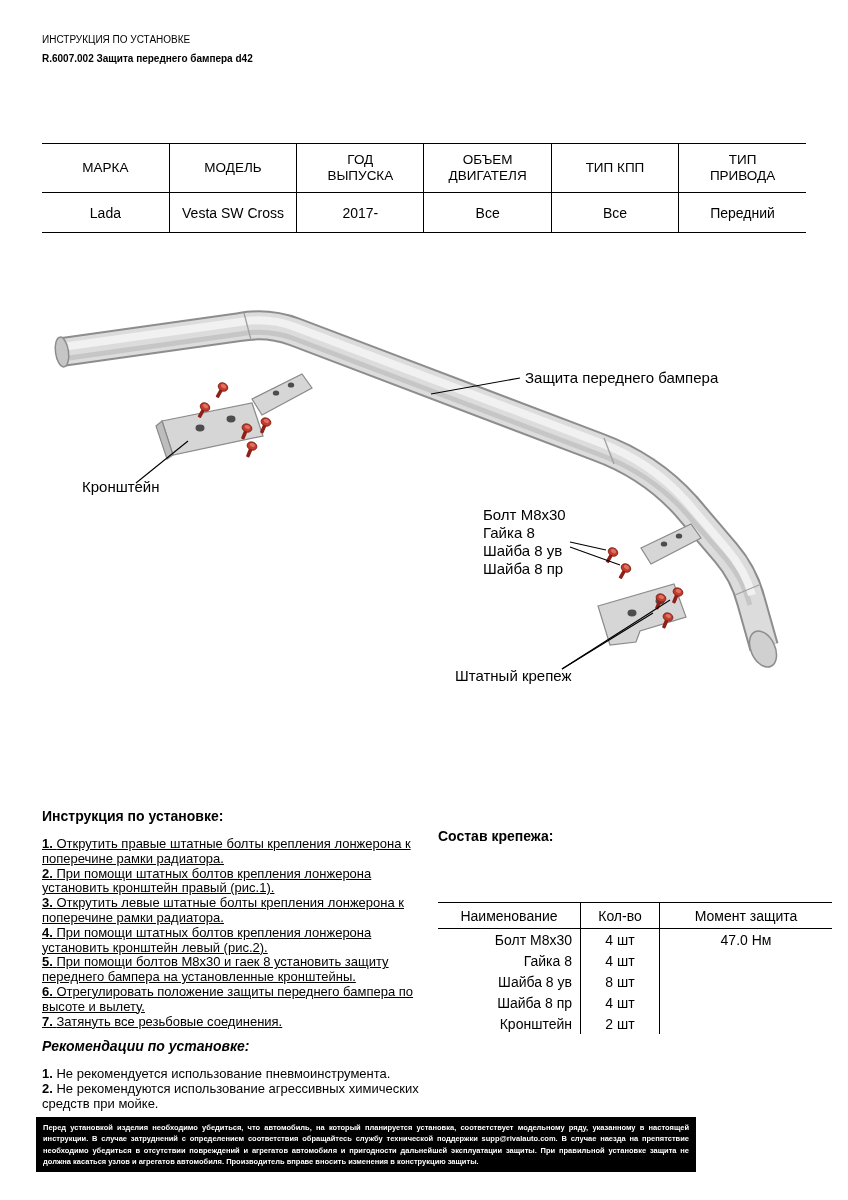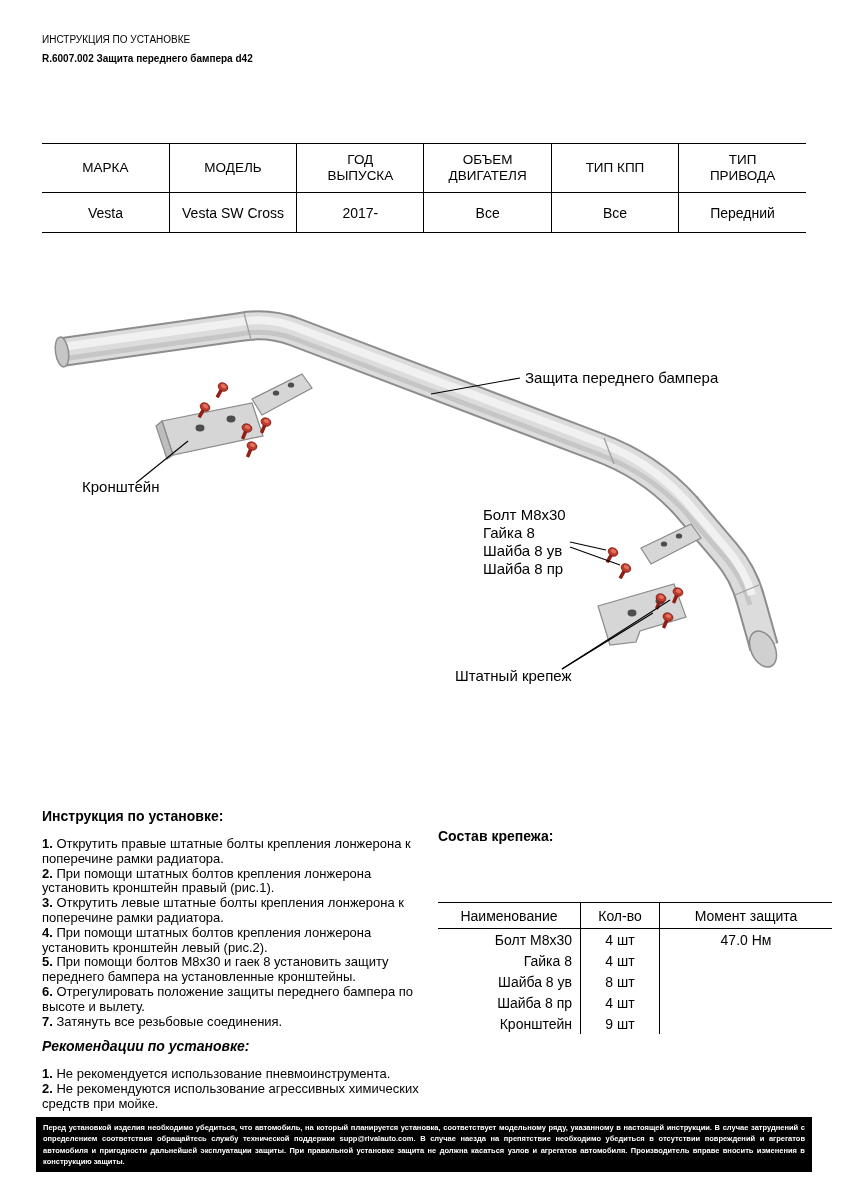--- a/index.html
+++ b/index.html
@@ -18,42 +18,42 @@
   .vtable td{height:37px;text-align:center;vertical-align:middle;border-bottom:1px solid #000;font-size:14px;}
   .vtable th + th,.vtable td + td{border-left:1px solid #000;}
 
   
   .diagram{position:absolute;left:0;top:295px;width:848px;height:430px;}
   .diagram text{font-size:15px;fill:#000;font-family:"Liberation Sans",sans-serif;}
 
   
   .instr-title{position:absolute;left:42px;top:808px;font-size:14px;font-weight:bold;}
   .steps{position:absolute;left:42px;top:837px;width:398px;font-size:13px;line-height:14.8px;}
-  .steps p{margin:0;}
+  .steps p{margin:0;text-decoration:underline;}
   .num{font-weight:bold;}
 
   
   .fast-title{position:absolute;left:438px;top:828px;font-size:14px;font-weight:bold;}
   .ftable{position:absolute;left:438px;top:902px;border-collapse:collapse;font-size:14px;table-layout:fixed;}
   .ftable th{font-weight:normal;height:25px;border-top:1px solid #000;border-bottom:1px solid #000;
              text-align:center;padding:0 8px;}
   .ftable td{height:21px;padding:0 8px;vertical-align:middle;}
   .ftable .w1{width:126px;} .ftable .w2{width:62px;margin-left:40px;} .ftable .w3{width:156px;}
   .ftable .c2,.ftable .c3{border-left:1px solid #000;}
   .ftable td.name{text-align:right;}
   .ftable td.qty{text-align:center;}
   .ftable td.torque{text-align:center;}
 
   
   .rec-title{position:absolute;left:42px;top:1038px;font-size:14px;font-weight:bold;font-style:italic;}
   .recs{position:absolute;left:42px;top:1066px;width:398px;font-size:13px;line-height:15.2px;}
   .recs p{margin:0;}
 
   
-  .footer{position:absolute;left:36px;top:1117px;width:776px;min-height:54px;background:#000;color:#fff;
+  .footer{position:absolute;left:36px;top:1117px;width:660px;min-height:54px;background:#000;color:#fff;
           font-size:7.5px;font-weight:bold;line-height:1.5;padding:5px 7px;box-sizing:border-box;
           text-align:justify;}
 </style>
 </head>
 <body>
 
 <div class="page">
 
   <div class="doc-header">
     <div class="l1">ИНСТРУКЦИЯ ПО УСТАНОВКЕ</div>
@@ -67,21 +67,21 @@
       <th>МОДЕЛЬ</th>
       <th>ГОД
 ВЫПУСКА</th>
       <th>ОБЪЕМ
 ДВИГАТЕЛЯ</th>
       <th>ТИП КПП</th>
       <th>ТИП
 ПРИВОДА</th>
     </tr>
     <tr>
-      <td>Vesta</td>
+      <td>Lada</td>
       <td>Vesta SW Cross</td>
       <td>2017-</td>
       <td>Все</td>
       <td>Все</td>
       <td>Передний</td>
     </tr>
   </tbody>
     </table>
 
   <svg class="diagram" viewBox="0 0 848 430" xmlns="http://www.w3.org/2000/svg">
@@ -222,21 +222,21 @@
       <td class="c2 qty">8 шт</td>
       <td class="c3 torque"></td>
     </tr>
     <tr>
       <td class="c1 name">Шайба 8 пр</td>
       <td class="c2 qty">4 шт</td>
       <td class="c3 torque"></td>
     </tr>
     <tr>
       <td class="c1 name">Кронштейн</td>
-      <td class="c2 qty">9 шт</td>
+      <td class="c2 qty">2 шт</td>
       <td class="c3 torque"></td>
     </tr>
   </tbody>
     </table>
 
   <div class="rec-title">Рекомендации по установке:</div>
   <div class="recs">
     <p><span class="num">1.</span> <span>Не рекомендуется использование пневмоинструмента.</span></p>
     <p><span class="num">2.</span> <span>Не рекомендуются использование агрессивных химических средств при мойке.</span></p>
   </div>

